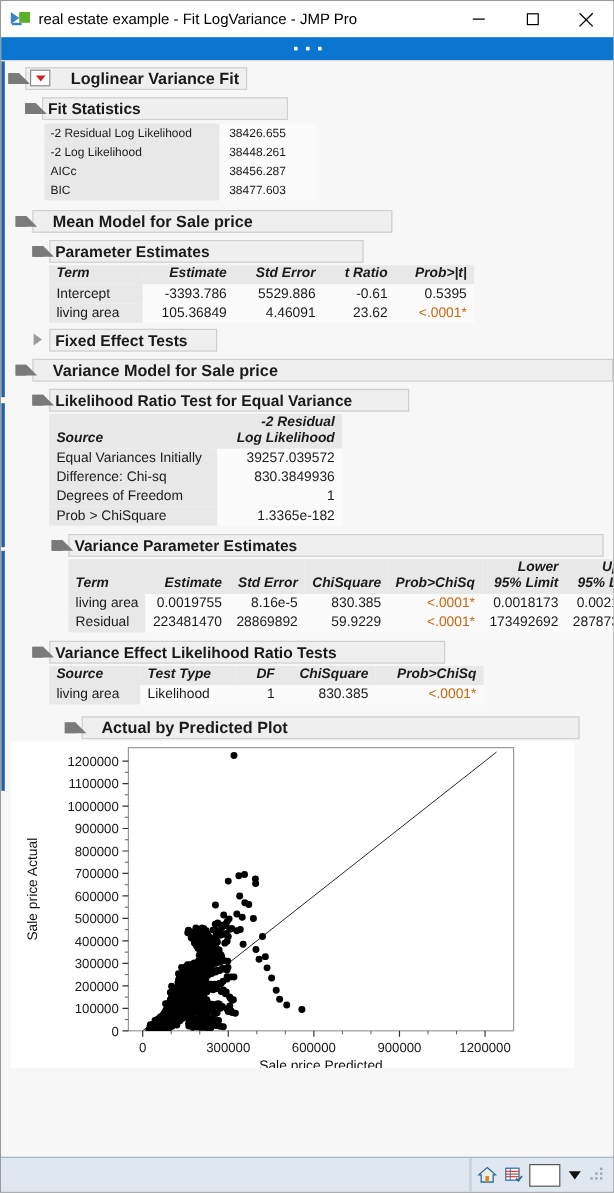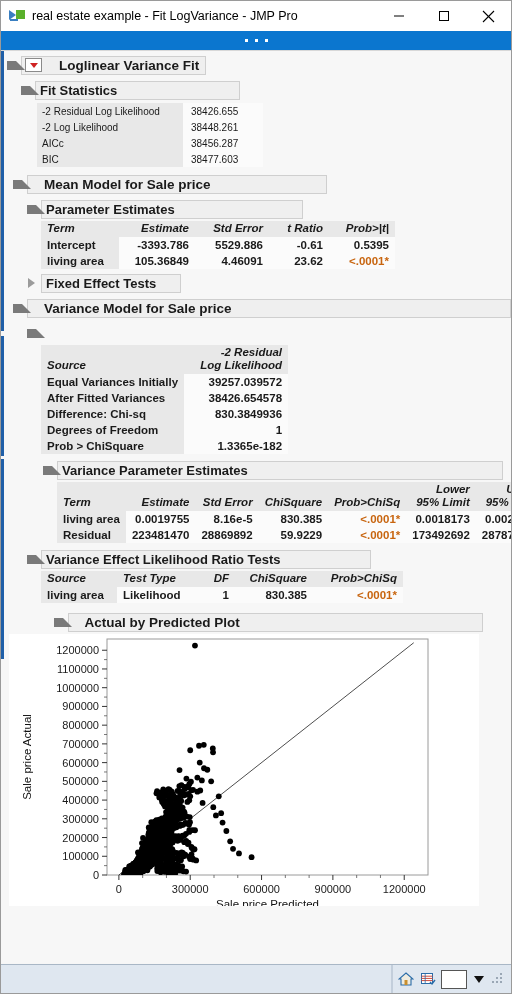--- a/index.html
+++ b/index.html
@@ -91,21 +91,21 @@
     border-top:5px solid #cf2222;display:block;
   }
 
   
   table.jmp{border-collapse:collapse;font-size:11.5px;color:#1a1a1a;}
   table.jmp th{
     font-weight:bold;background:#e8e8e8;padding:1px 6px 2px 6px;white-space:nowrap;
     vertical-align:bottom;font-size:11.5px;line-height:13px;font-style:italic;
   }
   table.jmp td{
-    padding:1px 6px 1px 6px;white-space:nowrap;line-height:14px;background:#fbfbfb;font-weight:bold;
+    padding:1px 6px 1px 6px;white-space:nowrap;line-height:14px;background:#fbfbfb;
   }
   table.jmp td.rowhead{background:#e8e8e8;text-align:left;}
   table.jmp td.num{text-align:right;}
   table.jmp th.num{text-align:right;}
   table.jmp th.lft{text-align:left;}
   .pval{color:#c8650f;}
 
   
   .statlist{font-size:10px;color:#1a1a1a;}
   .statlist .row{display:flex;height:16px;align-items:center;}
@@ -275,40 +275,39 @@
         <span class="tri open"></span>
         <span class="titlebox" style="width:490px;">
           <span class="lbl">Variance Model for Sale price</span>
         </span>
       </div>
     </div>
 
     <div class="node lvl2" style="margin-top:5px;">
       <div class="hdr" style="padding-left:26px;">
         <span class="tri open"></span>
+        <span class="titlebox" style="width:300px;">
+          <span class="lbl">Likelihood Ratio Test for Equal Variance</span>
+        </span>
       </div>
       <div style="padding-left:40px;padding-top:2px;">
         <table class="jmp">
           <thead>
             <tr>
               <th class="lft" style="width:128px;vertical-align:bottom;">Source</th>
               <th class="num" style="width:92px;">
                 <span style="display:block;">-2 Residual</span>
                 <span style="display:block;">Log Likelihood</span>
               </th>
             </tr>
           </thead>
           <tbody>
             <tr>
               <td class="rowhead">Equal Variances Initially</td>
               <td class="num">39257.039572</td>
-            </tr>
-            <tr>
-              <td class="rowhead">After Fitted Variances</td>
-              <td class="num">38426.654578</td>
             </tr>
             <tr>
               <td class="rowhead">Difference: Chi-sq</td>
               <td class="num">830.3849936</td>
             </tr>
             <tr>
               <td class="rowhead">Degrees of Freedom</td>
               <td class="num">1</td>
             </tr>
             <tr>

